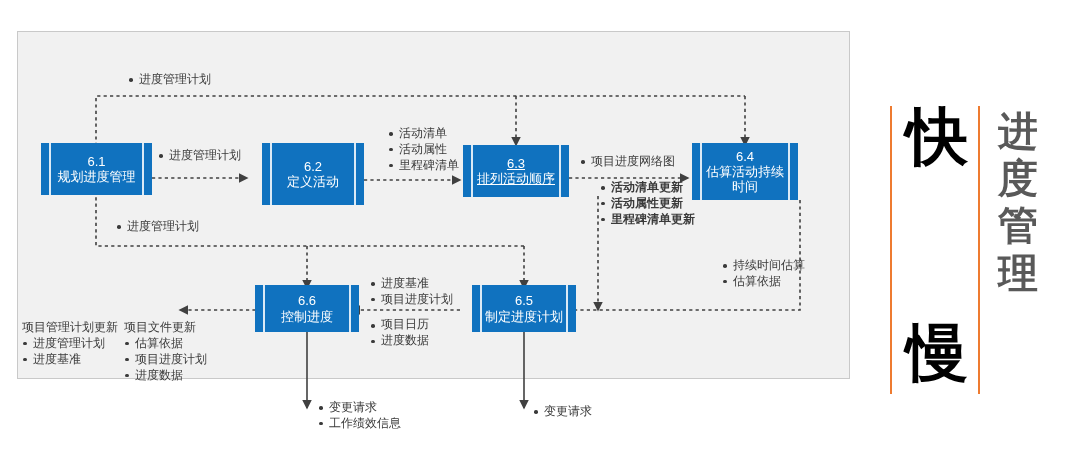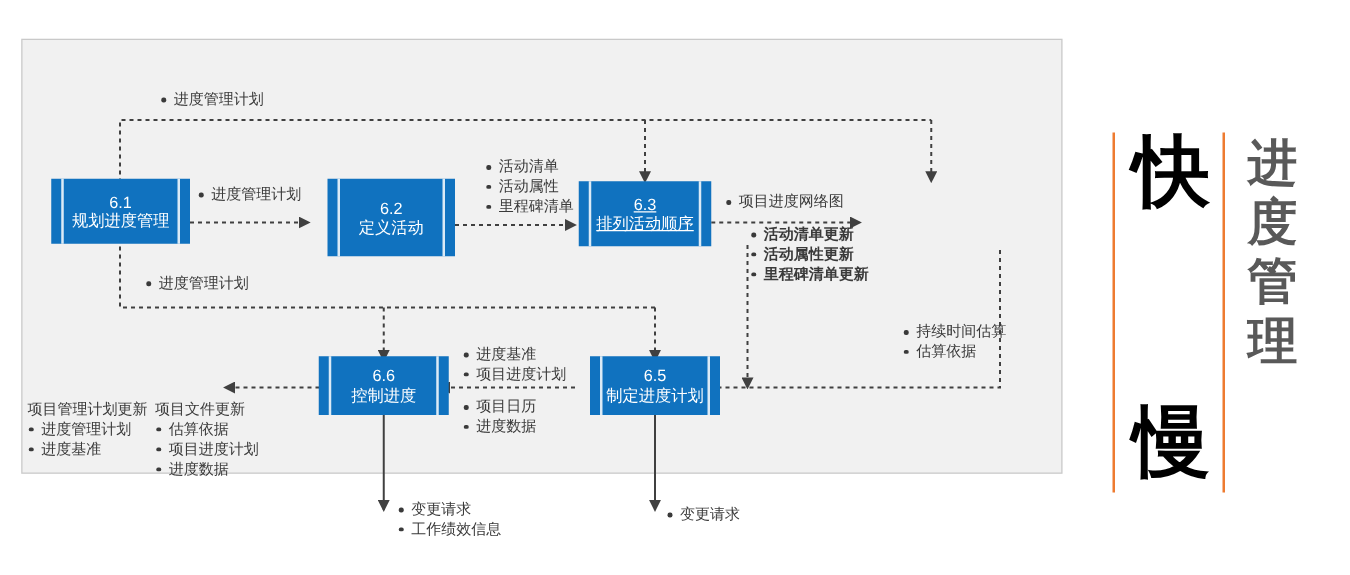--- a/index.html
+++ b/index.html
@@ -213,20 +213,27 @@
     <span class="nm">定义活动</span>
   </div>
 
   <div class="pbox" style="left:463px; top:145px; width:106px; height:52px;text-decoration:underline;">
     <span class="edge-l"></span>
     <span class="edge-r"></span>
     <span class="num">6.3</span>
     <span class="nm">排列活动顺序</span>
   </div>
 
+  <div class="pbox" style="left:692px; top:143px; width:106px; height:57px;">
+    <span class="edge-l"></span>
+    <span class="edge-r"></span>
+    <span class="num">6.4</span>
+    <span class="nm" style="white-space:pre-line;">估算活动持续
+时间</span>
+  </div>
 
   <div class="pbox" style="left:472px; top:285px; width:104px; height:47px;">
     <span class="edge-l"></span>
     <span class="edge-r"></span>
     <span class="num">6.5</span>
     <span class="nm">制定进度计划</span>
   </div>
 
   <div class="pbox" style="left:255px; top:285px; width:104px; height:47px;">
     <span class="edge-l"></span>
@@ -266,21 +273,21 @@
   <div class="note" style="left:722px; top:258px;">
     <span class="li">持续时间估算</span>
     <span class="li">估算依据</span>
   </div>
 
   <div class="note" style="left:370px; top:276px;">
     <span class="li">进度基准</span>
     <span class="li">项目进度计划</span>
   </div>
 
-  <div class="note" style="left:370px; top:318px;">
+  <div class="note" style="left:370px; top:318px;font-family:Liberation Mono, monospace;">
     <span class="li">项目日历</span>
     <span class="li">进度数据</span>
   </div>
 
   <div class="note" style="left:22px; top:320px;">
     <span class="hd">项目管理计划更新</span>
     <span class="li">进度管理计划</span>
     <span class="li">进度基准</span>
   </div>
 

